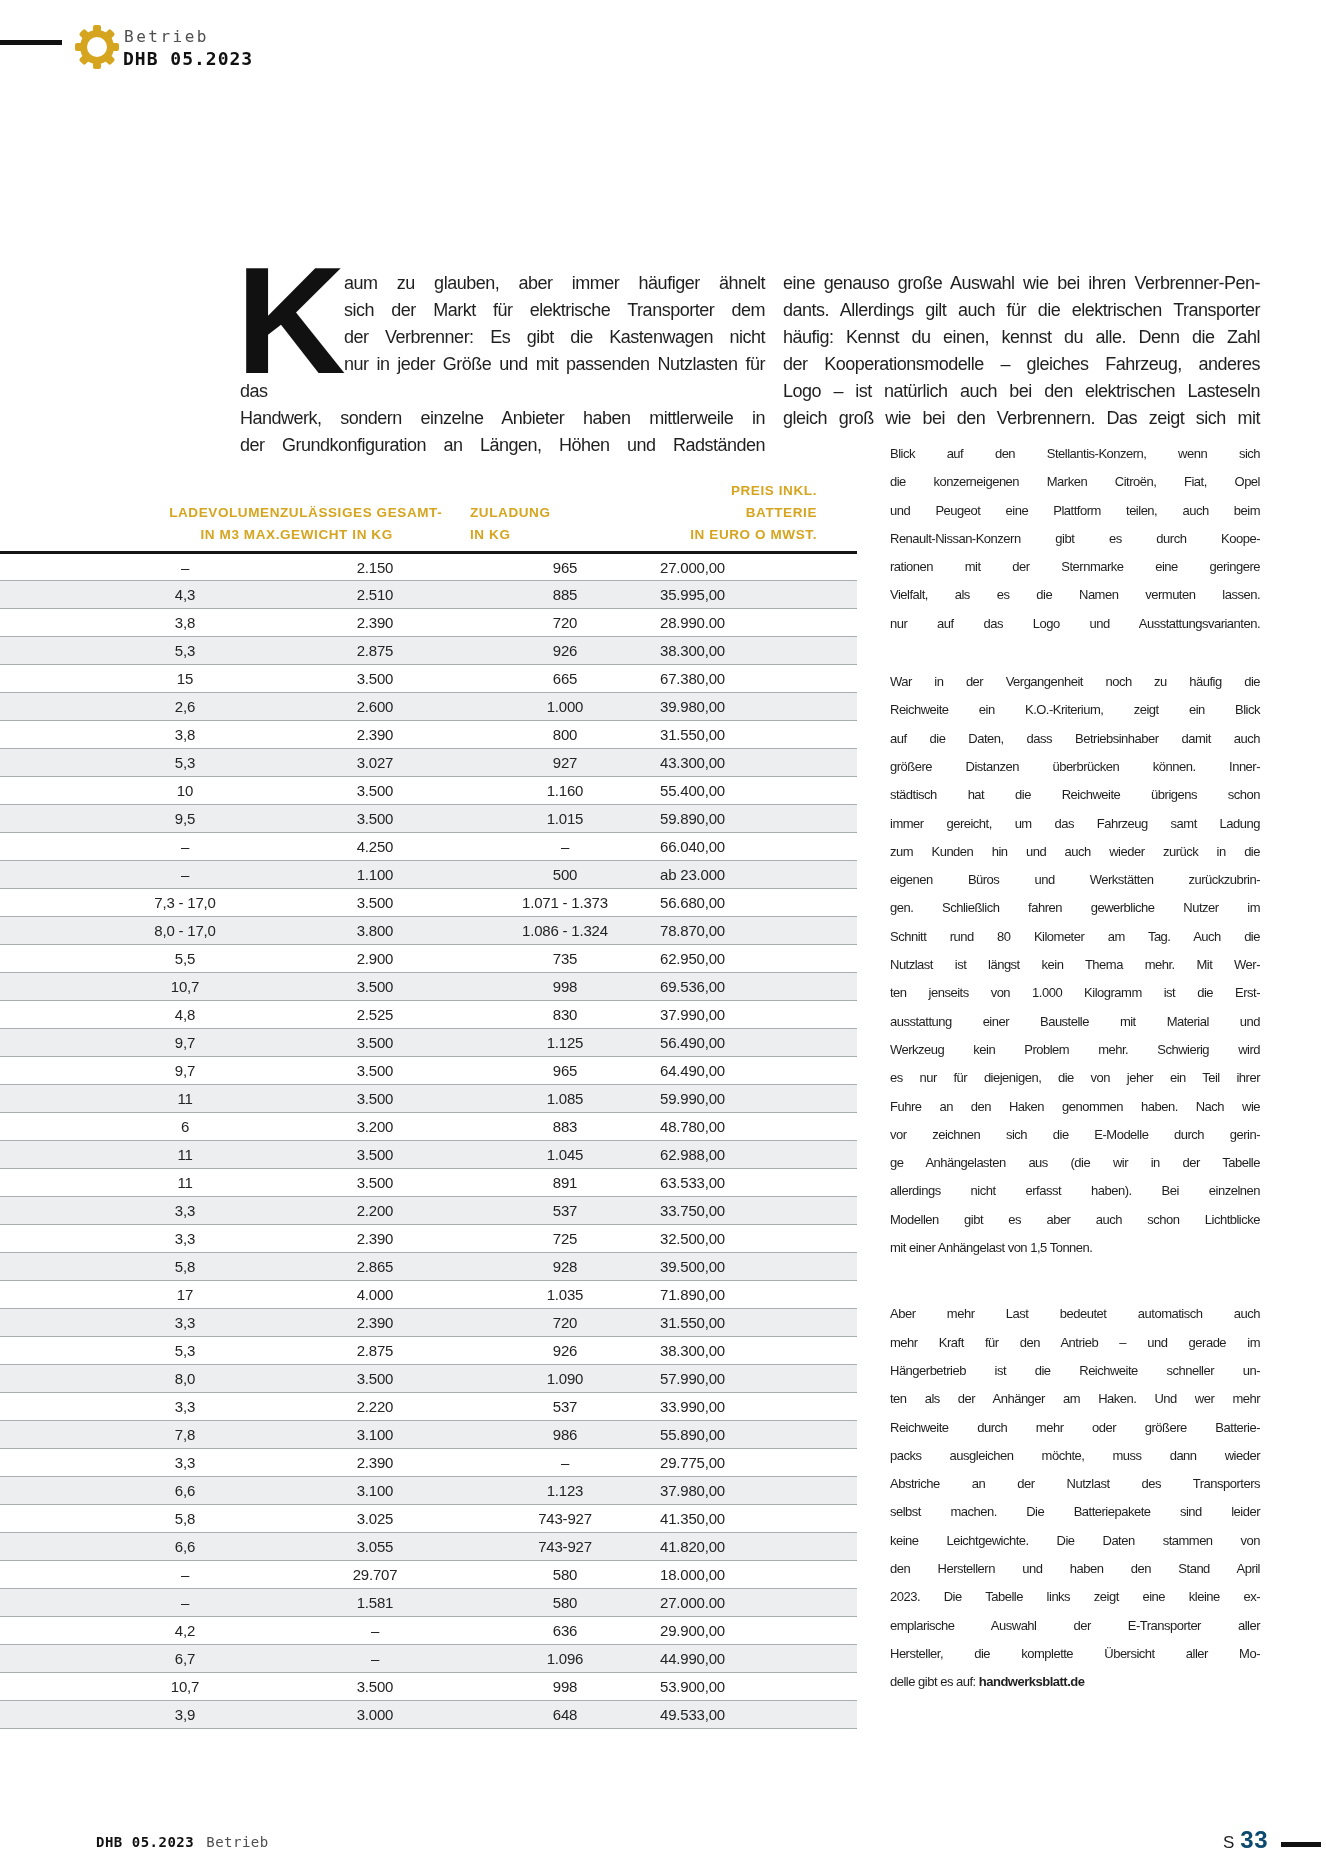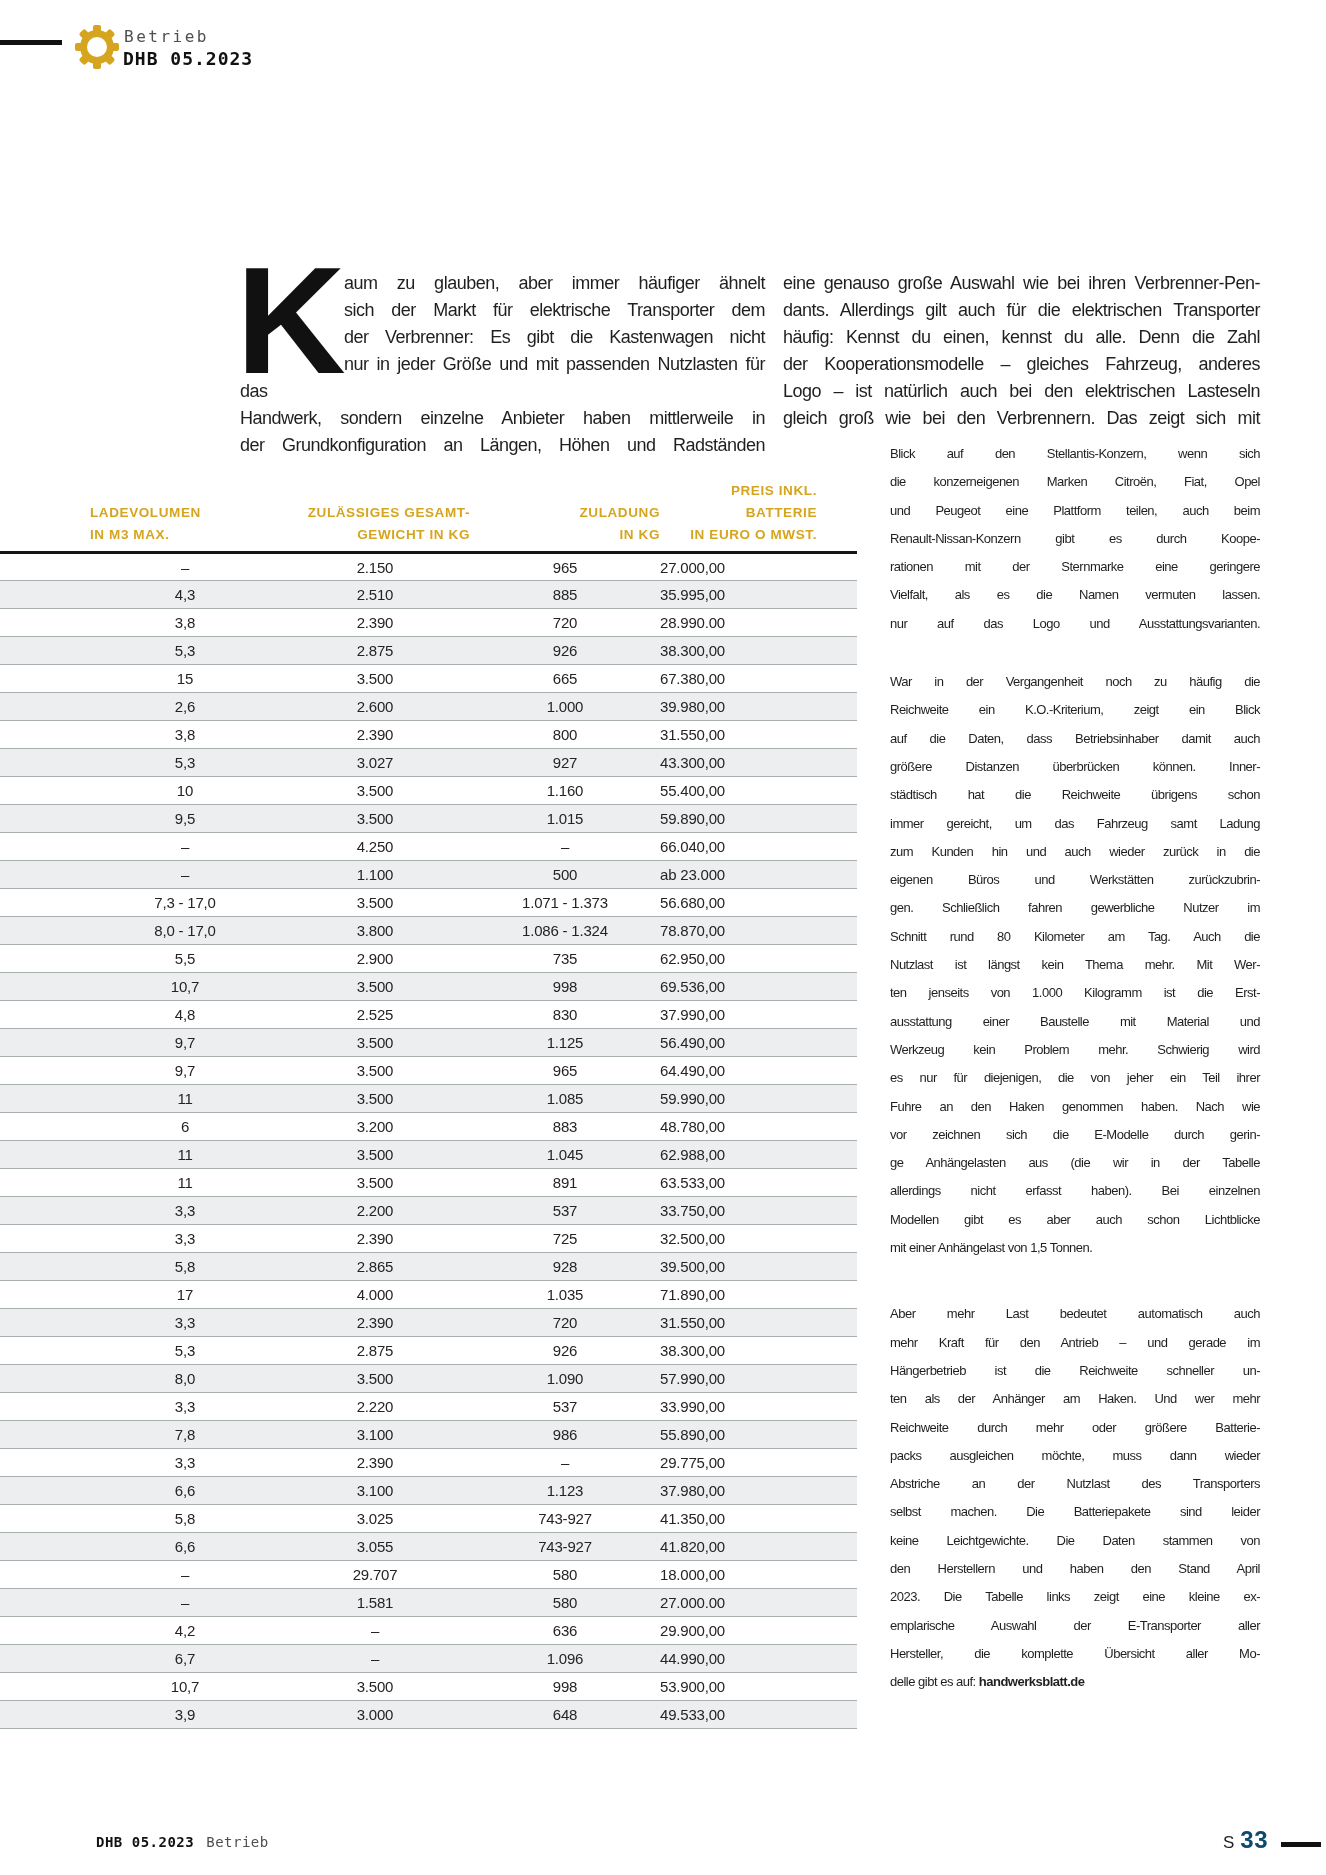--- a/index.html
+++ b/index.html
@@ -28,22 +28,22 @@
 
   
   .spec-table { position:absolute; left:0; top:480px; width:857px; border-collapse:collapse;
                 table-layout:fixed; }
   .spec-table col.c1{width:280px} .spec-table col.c2{width:190px}
   .spec-table col.c3{width:190px} .spec-table col.c4{width:197px}
   .spec-table th { font-size:13.5px; font-weight:bold; color:var(--accent);
                    letter-spacing:0.6px; padding:0 0 5px 0; vertical-align:bottom;
                    border-bottom:3px solid #151515; }
   .spec-table th div { line-height:22px; }
-  .spec-table th:nth-child(1){ text-align:left; padding-left:90px; }
-  .spec-table th:nth-child(2), .spec-table th:nth-child(3){ text-align:right; }
+  .spec-table th:nth-child(1){ text-align:right; padding-left:90px; }
+  .spec-table th:nth-child(2), .spec-table th:nth-child(3){ text-align:left; }
   .spec-table th:nth-child(4){ text-align:right; padding-right:40px; }
   .spec-table td { height:28px; font-size:15px; letter-spacing:-0.2px; color:#242424;
                    vertical-align:middle; }
   .spec-table td:nth-child(1){ text-align:center; padding-left:90px; }
   .spec-table td:nth-child(2), .spec-table td:nth-child(3){ text-align:center; }
   .spec-table td:nth-child(4){ text-align:left; padding-right:62px; }
   .spec-table tbody tr { border-top:1px solid var(--grayline); }
   .spec-table tbody tr:first-child { border-top:none; }
   .spec-table tbody tr:last-child { border-bottom:1px solid var(--grayline); }
   .spec-table tbody tr:nth-child(even){ background:var(--stripe); }

